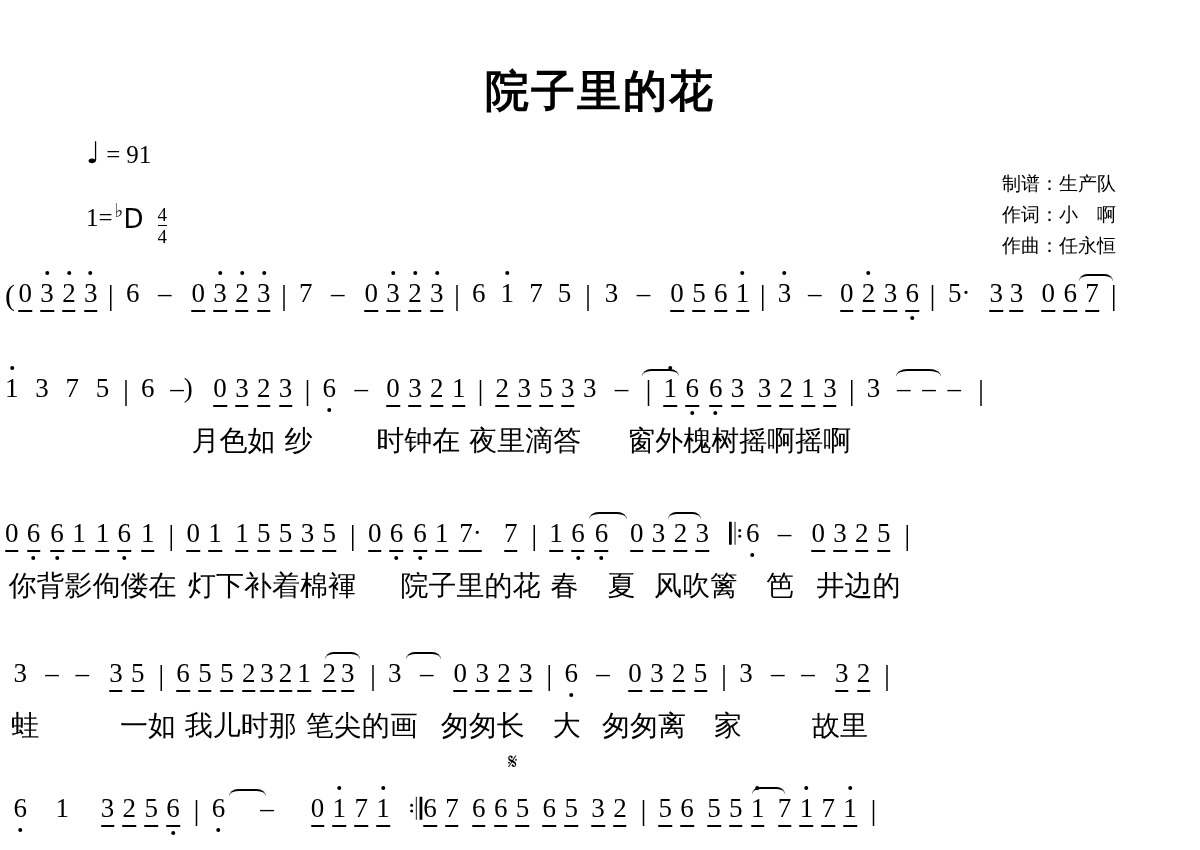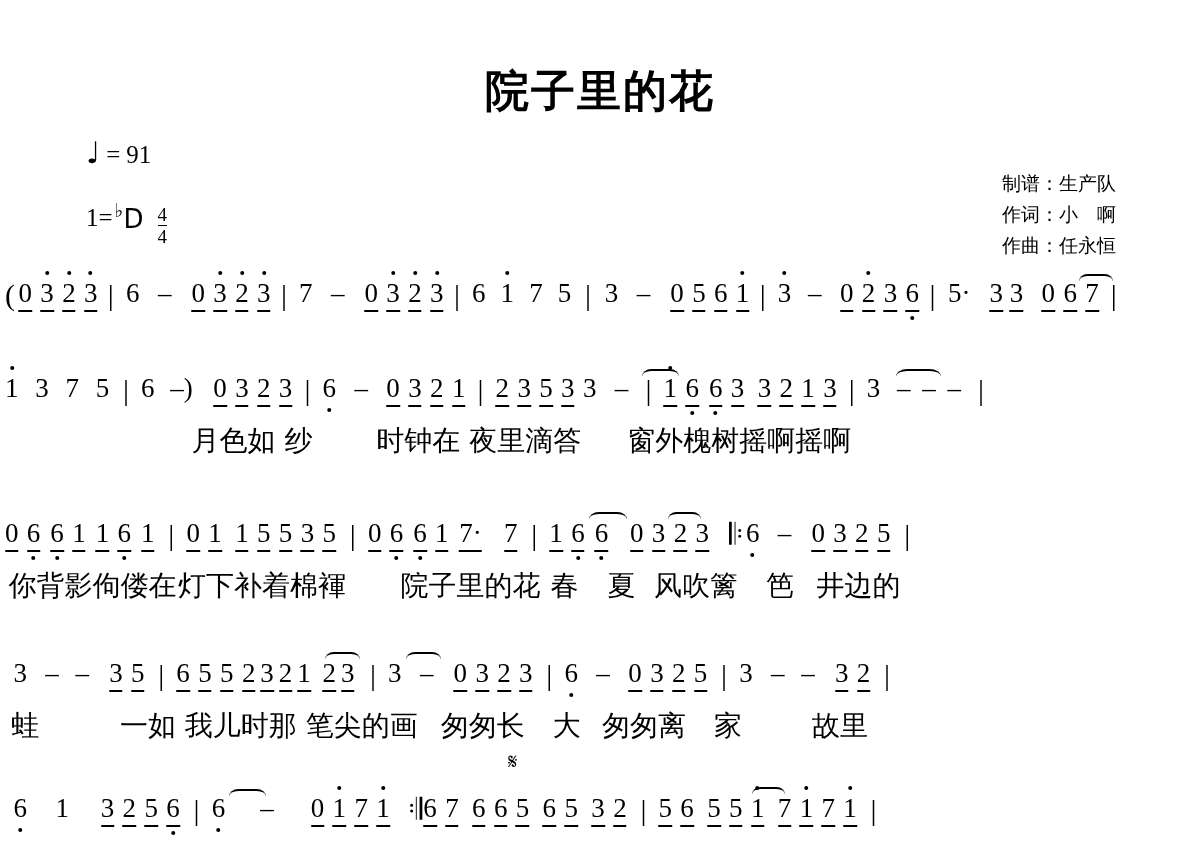--- a/index.html
+++ b/index.html
@@ -356,21 +356,21 @@
           <span class="n" style="left: 818.16px; top: 0px;"><span class="g u1">0</span></span>
           <span class="n" style="left: 840px; top: 0px;"><span class="g u1">3</span></span>
           <span class="n" style="left: 861.84px; top: 0px;"><span class="g u1">2</span></span>
           <span class="n" style="left: 883.68px; top: 0px;"><span class="g u1">5</span></span>
           <span class="bar" style="left: 907.2px; top: 0px;">|</span>
           <span class="slur" style="left: 588.64px; top: -8px; width: 38.64px;"></span>
           <span class="slur" style="left: 667.6px; top: -8px; width: 33.6px;"></span>
         </div>
         <div class="lyrics">
           <span class="ly" style="left: 92.4px;">你背影佝偻在</span>
-          <span class="ly" style="left: 262px;">灯下补着棉褌</span>
+          <span class="ly" style="left: 272px;">灯下补着棉褌</span>
           <span class="ly" style="left: 470.4px;">院子里的花</span>
           <span class="ly" style="left: 564.48px;">春</span>
           <span class="ly" style="left: 621.6px;">夏</span>
           <span class="ly" style="left: 724.08px;">风吹篱　笆</span>
           <span class="ly" style="left: 858.48px;">井边的</span>
         </div>
       </div>
       <div class="system" style="top: 660px;">
         <div class="notes">
           <span class="n" style="left: 20.16px; top: 0px;"><span class="g">3</span></span>

